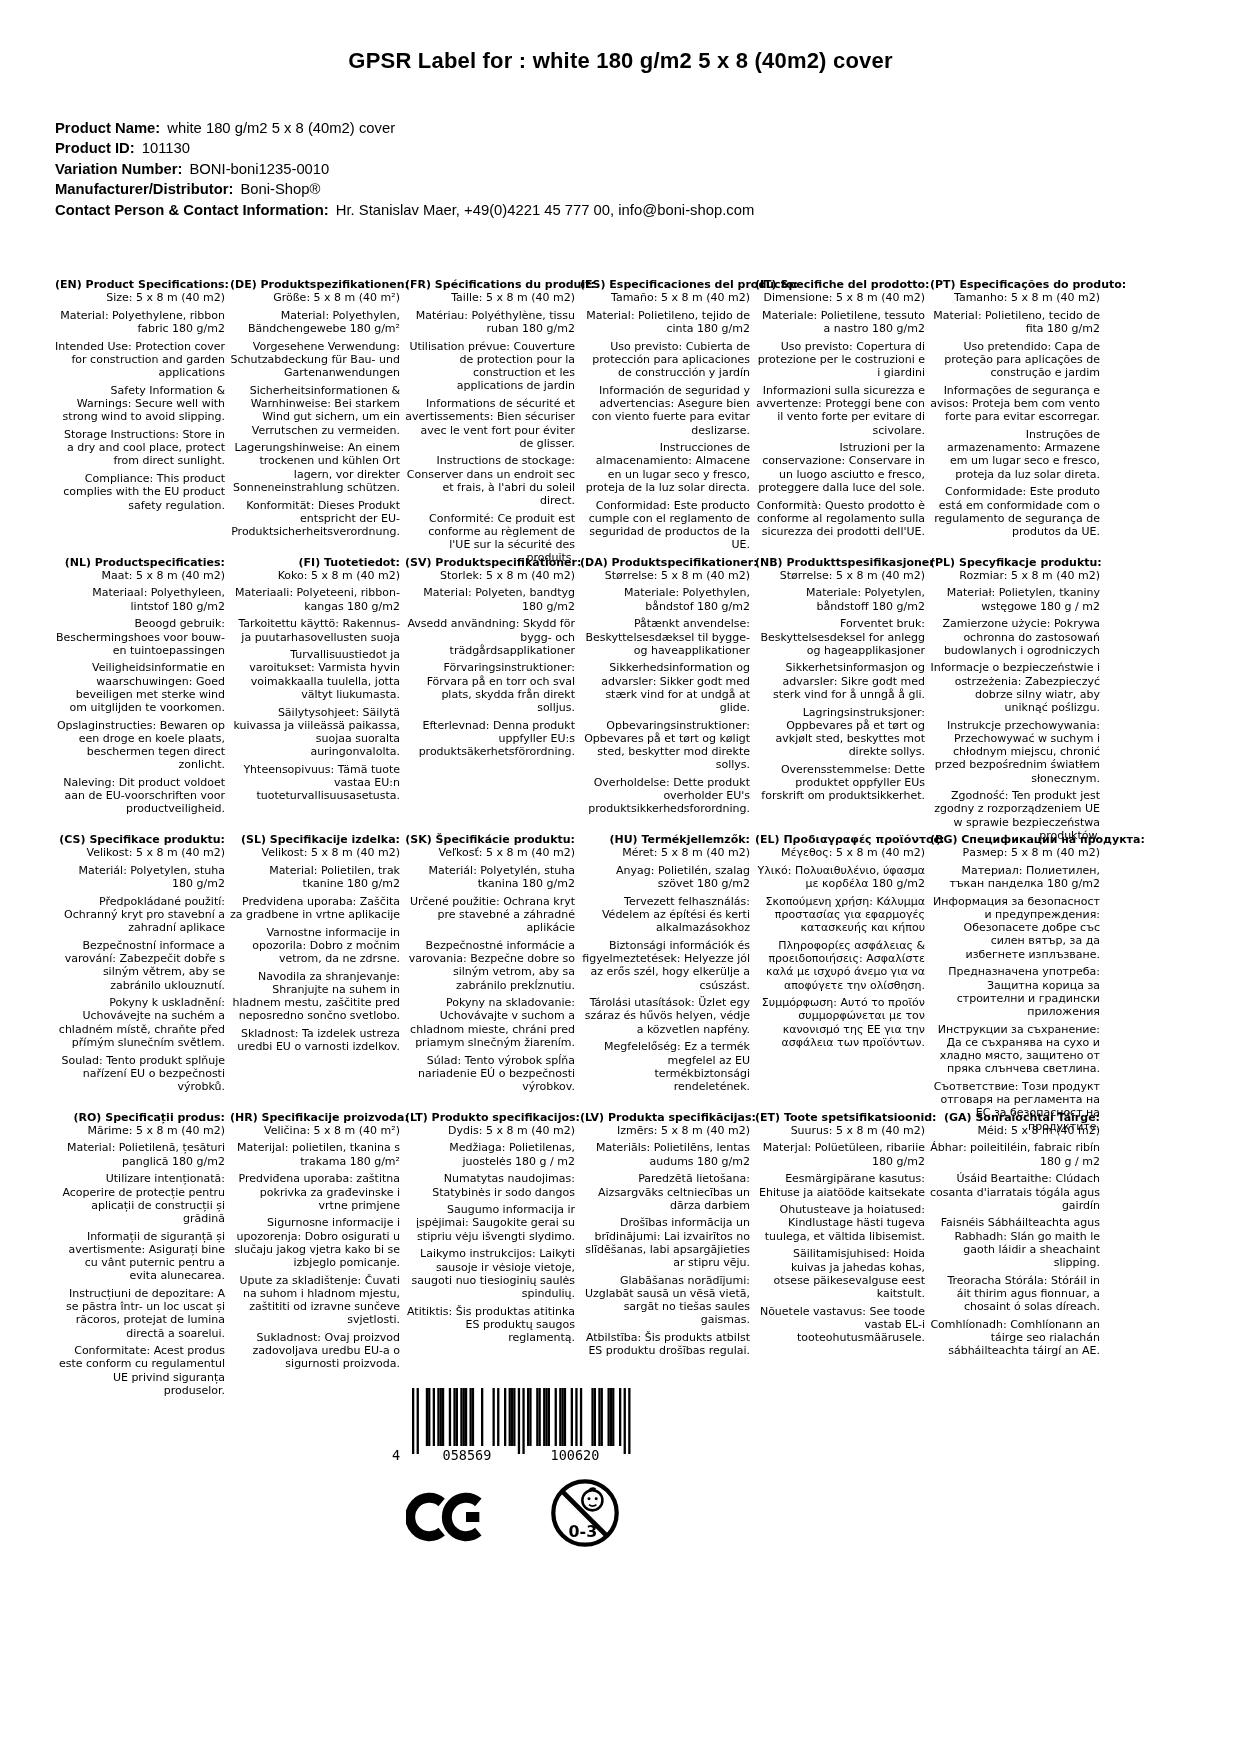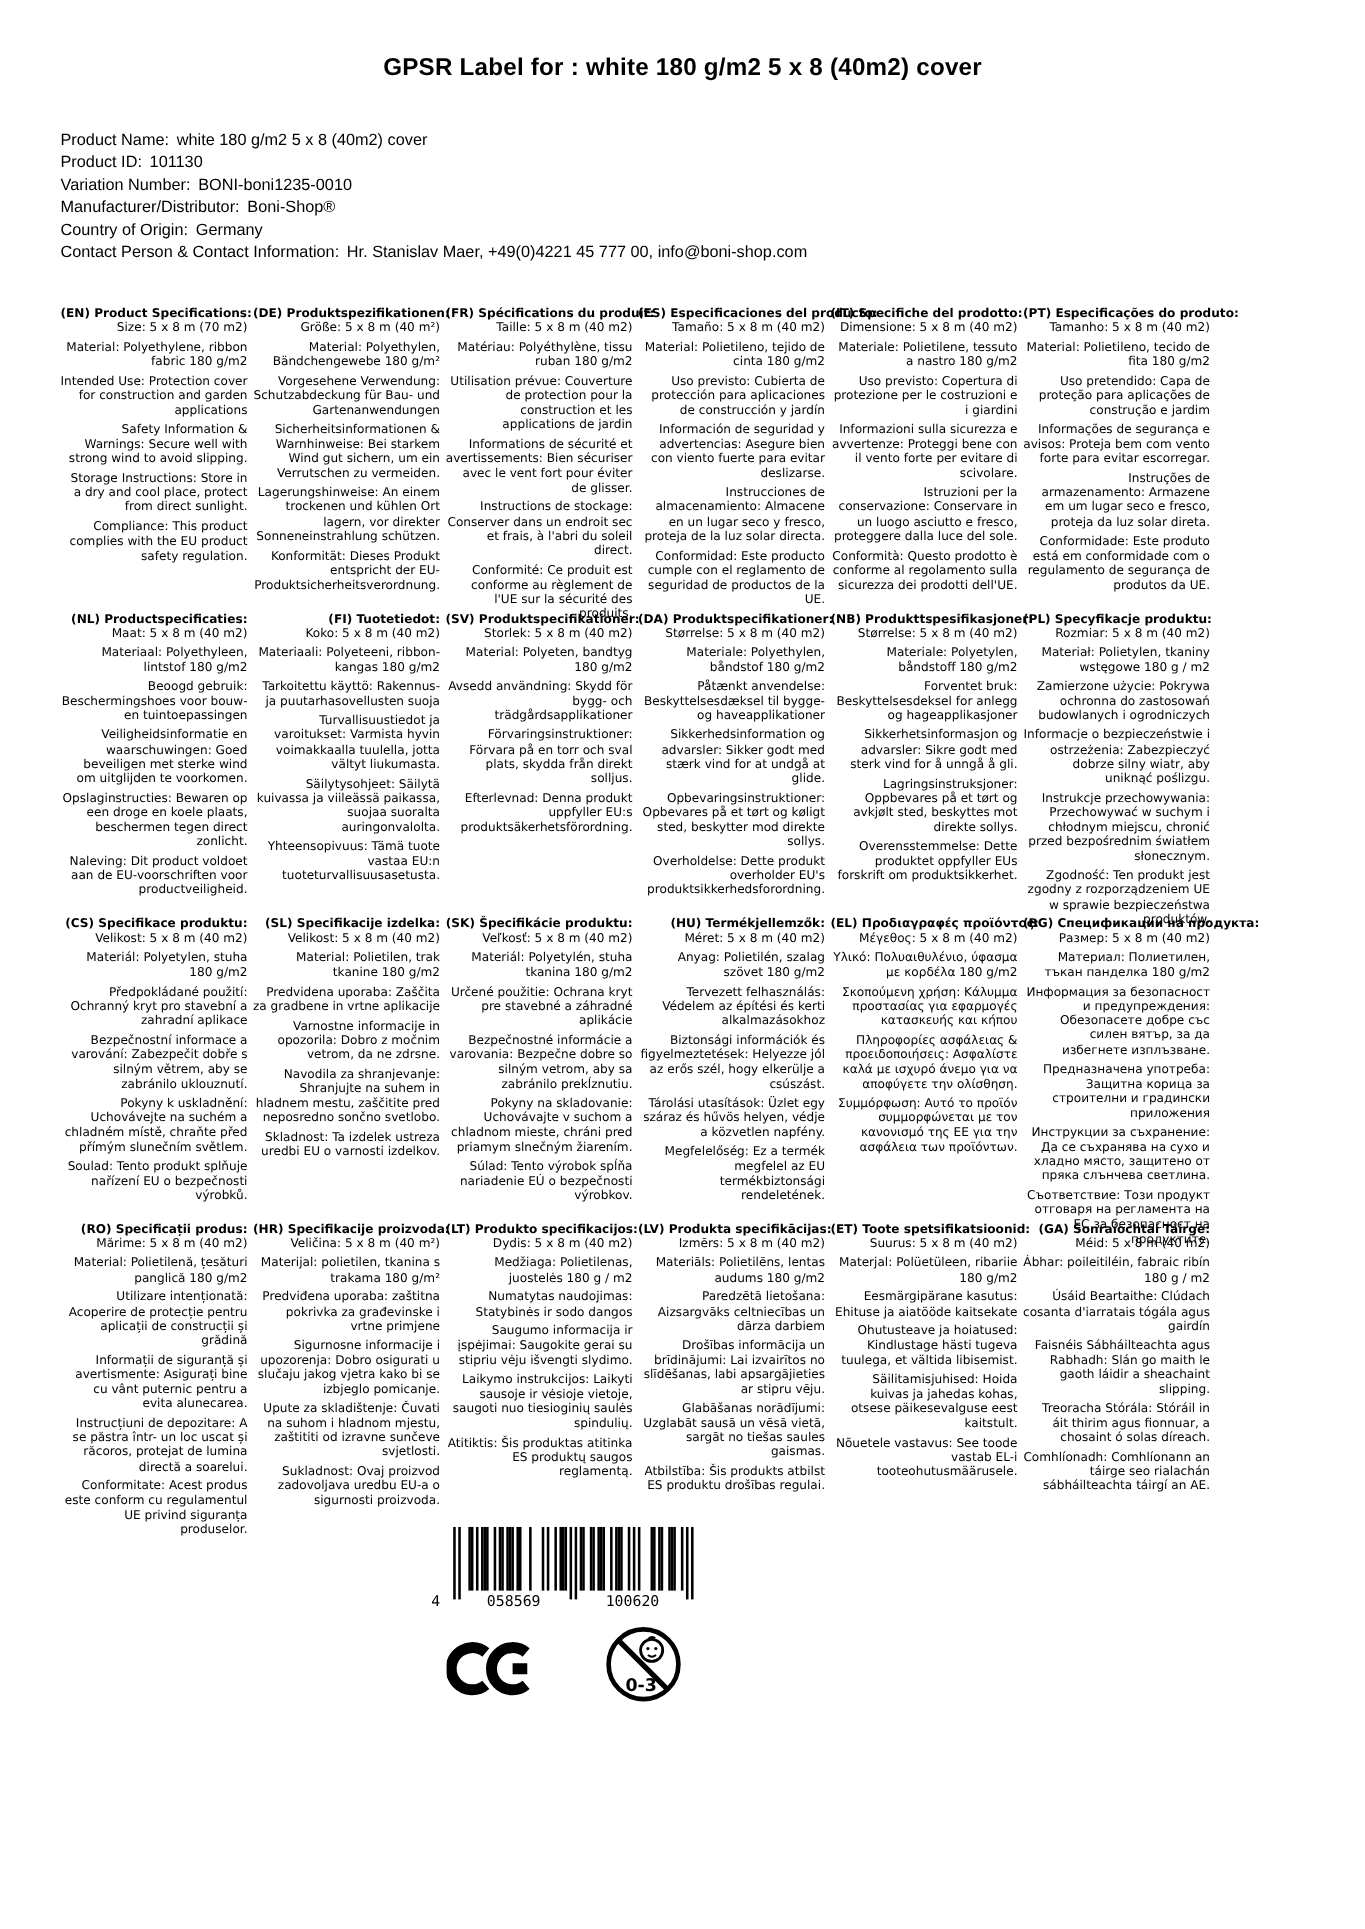--- a/index.html
+++ b/index.html
@@ -12,21 +12,21 @@
     position:absolute; top:48px; left:0; width:100%;
     text-align:center; font-size:22px; font-weight:bold;
     font-family:"Liberation Sans", sans-serif; letter-spacing:.2px;
   }
   .product-info {
     position:absolute; left:55px; top:118px;
     font-family:"Liberation Sans", sans-serif;
     font-size:14.8px; line-height:20.4px;
   }
   .pi-row { white-space:nowrap; }
-  .pi-label { font-weight:normal; }
+  .pi-label { font-weight:bold; }
   .pi-value { margin-left:7px;text-align:center; }
   .lang-grid {
     position:absolute; left:55px; top:278px;
     display:grid; grid-template-columns:repeat(6,175px); grid-auto-rows:277.5px;text-align:right;
   }
   .lang-block { width:170px; font-size:11px; line-height:13.2px; }
   .lang-header { font-weight:bold; white-space:nowrap; }
   .lang-block p { margin:0 0 4.5px 0; }
   .barcode-svg { position:absolute; left:386px; top:1388px; }
   .barcode-svg rect { fill:#000; }
@@ -42,28 +42,27 @@
 
 <div class="page">
 
   <h1 class="title">GPSR Label for : white 180 g/m2 5 x 8 (40m2) cover</h1>
 
   <div class="product-info" id="product-info">
       <div class="pi-row"><span class="pi-label">Product Name:</span><span class="pi-value">white 180 g/m2 5 x 8 (40m2) cover</span></div>
       <div class="pi-row"><span class="pi-label">Product ID:</span><span class="pi-value">101130</span></div>
       <div class="pi-row"><span class="pi-label">Variation Number:</span><span class="pi-value">BONI-boni1235-0010</span></div>
       <div class="pi-row"><span class="pi-label">Manufacturer/Distributor:</span><span class="pi-value">Boni-Shop®</span></div>
-      <div class="pi-row"><span class="pi-label">Country of Origin:</span><span class="pi-value">Germany</span></div>
       <div class="pi-row"><span class="pi-label">Contact Person &amp; Contact Information:</span><span class="pi-value">Hr. Stanislav Maer, +49(0)4221 45 777 00, info@boni-shop.com</span></div>
     </div>
 
   <div class="lang-grid" id="lang-grid">
       <div class="lang-block">
         <div class="lang-header">(EN) Product Specifications:</div>
-        <p>Size: 5 x 8 m (70 m2)</p>
+        <p>Size: 5 x 8 m (40 m2)</p>
         <p>Material: Polyethylene, ribbon fabric 180 g/m2</p>
         <p>Intended Use: Protection cover for construction and garden applications</p>
         <p>Safety Information &amp; Warnings: Secure well with strong wind to avoid slipping.</p>
         <p>Storage Instructions: Store in a dry and cool place, protect from direct sunlight.</p>
         <p>Compliance: This product complies with the EU product safety regulation.</p>
       </div>
       <div class="lang-block">
         <div class="lang-header">(DE) Produktspezifikationen:</div>
         <p>Größe: 5 x 8 m (40 m²)</p>
         <p>Material: Polyethylen, Bändchengewebe 180 g/m²</p>

